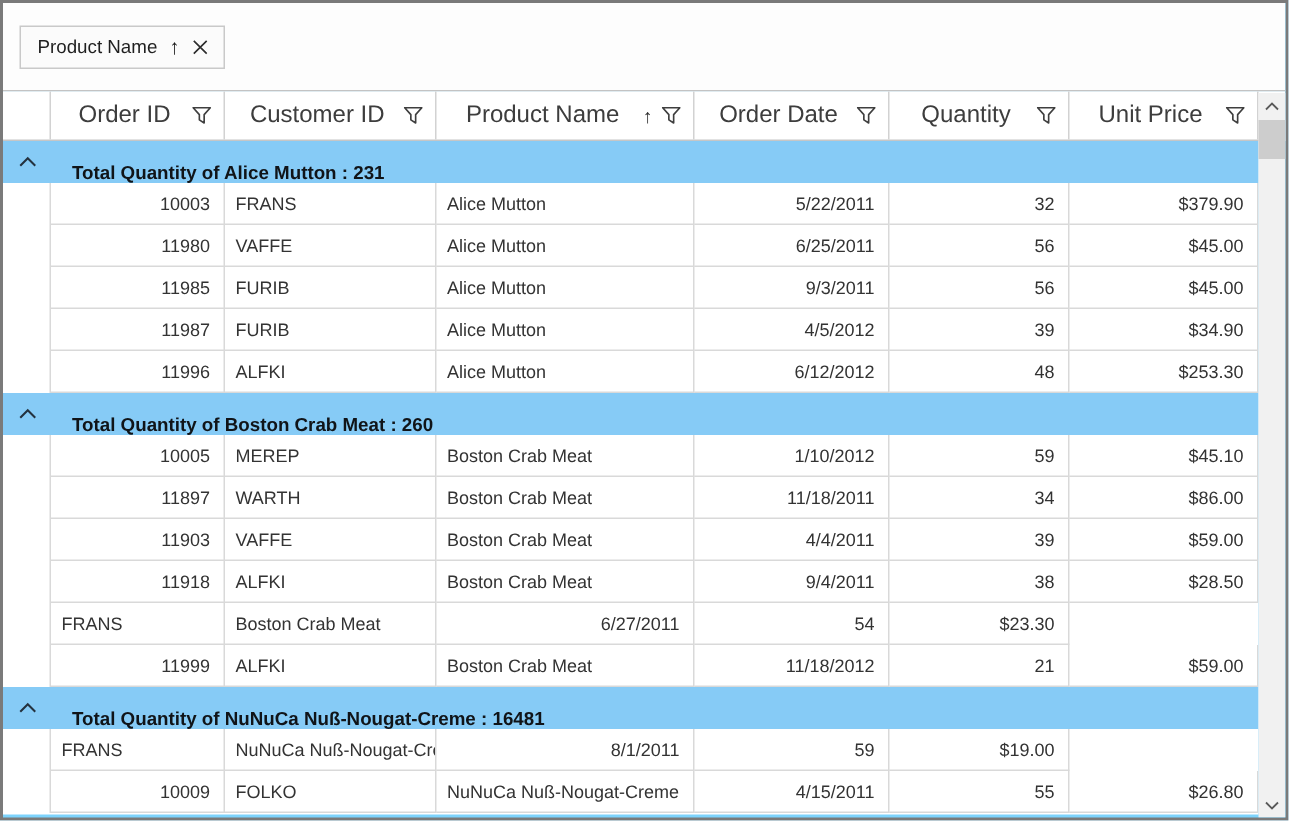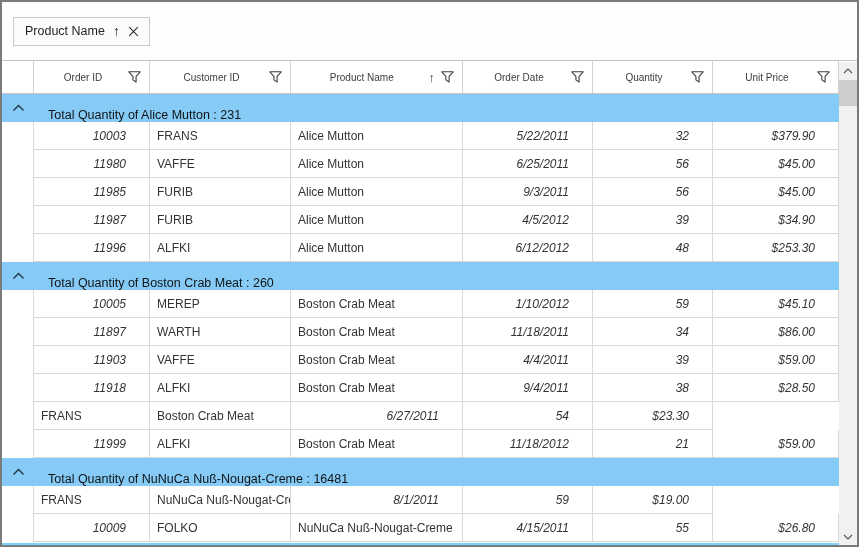--- a/index.html
+++ b/index.html
@@ -44,21 +44,21 @@
   }
   .hcell{
     display:flex; align-items:center;
     border-right:1px solid #d2d2d2;
     padding:0 8px 0 4px;
     overflow:hidden;
   }
   .hcell.expander-h{ padding:0; }
   .hlabel{
     flex:1; text-align:center;
-    font-size:10px; color:#3d3d3d;
+    font-size:16px; color:#3d3d3d;
     white-space:nowrap;
   }
   .hicons{ display:flex; align-items:center; gap:6px; flex:none; }
   .hsort{ font-size:13px; color:#2e2e2e; line-height:1; }
   .funnel svg{ display:block; }
 
   
   .grid-body{
     width:837px; height:449px;
     overflow:hidden;
@@ -70,39 +70,39 @@
     background:#86cbf6;
     cursor:default;
   }
   .exp-cell{
     flex:0 0 32px;
     display:flex; align-items:center; justify-content:center;
   }
   .caption-text{
     display:flex; align-items:center;
     padding-left:14px;
-    font-size:12.5px; font-weight:400; color:#101418;
+    font-size:12.5px; font-weight:700; color:#101418;
     white-space:nowrap;
     margin-top:13px;
   }
   .data-row{
     display:grid;
     grid-template-columns:32px 116px 141px 172px 130px 120px 126px;
     height:28px;
   }
   .cell{
     display:flex; align-items:center;
     border-right:1px solid #d9d9d9;
     border-bottom:1px solid #d9d9d9;
     font-size:12px; color:#333333;
     padding:0 6px;
     white-space:nowrap; overflow:hidden;
   }
   .cell.indent{ border-bottom:none; padding:0; }
-  .cell.al-right{ justify-content:flex-end; padding-right:23px;font-style:italic; }
+  .cell.al-right{ justify-content:flex-end; padding-right:9px; }
   .cell.al-left{ justify-content:flex-start; padding-left:7px; }
 
   
   .vscroll{
     position:absolute; top:60px; right:0; bottom:0;
     width:18px;
     background:#f1f1f1;
   }
   .vscroll .btn{
     position:absolute; left:0; width:18px; height:17px;

